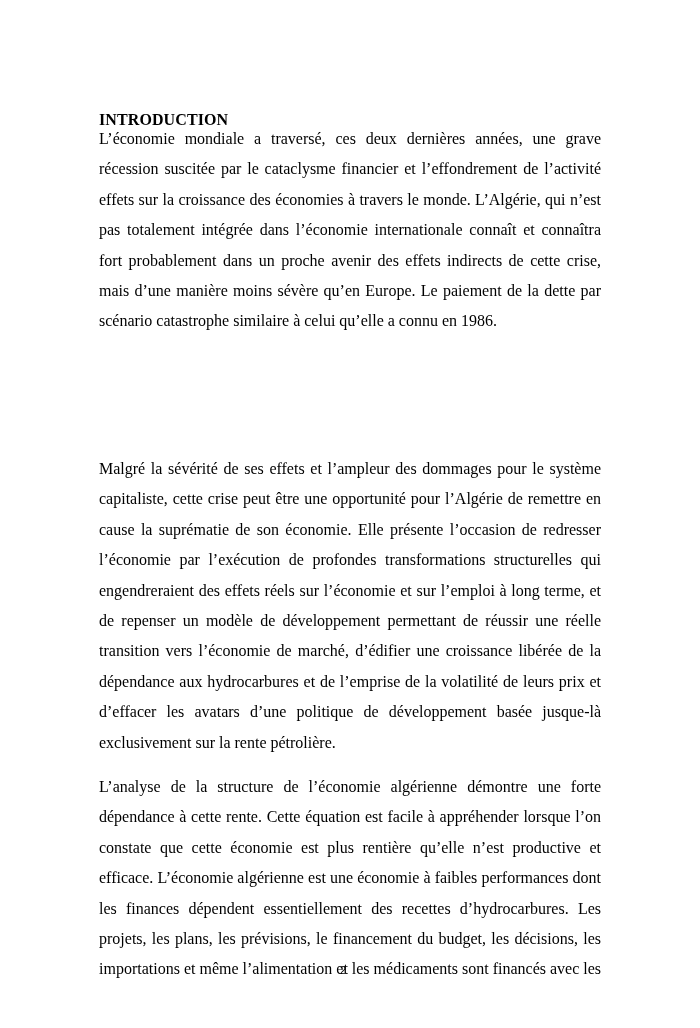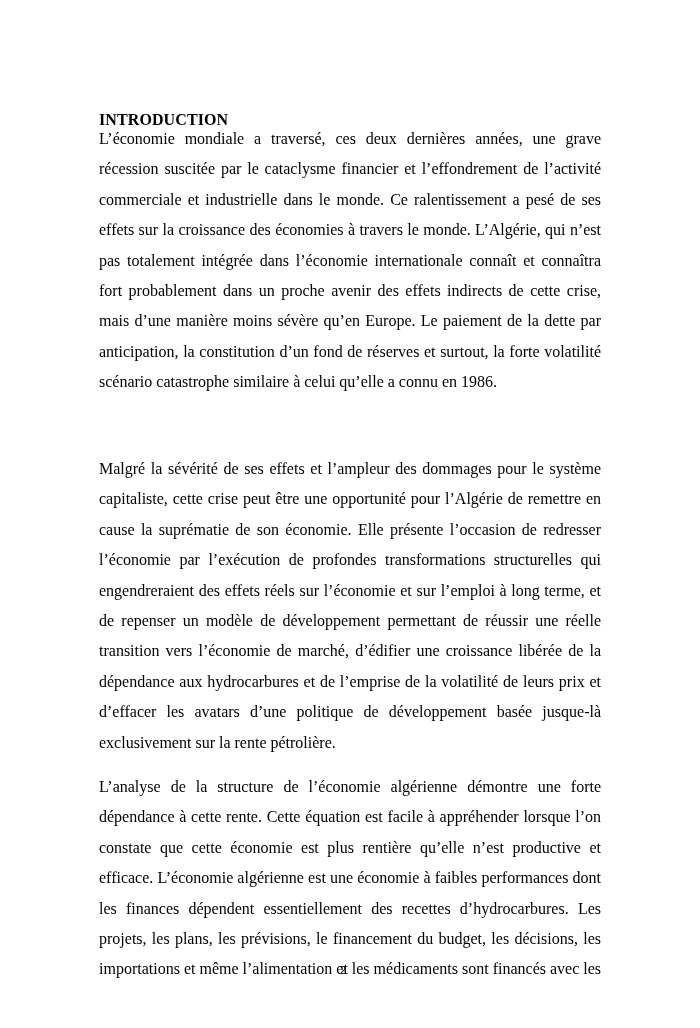--- a/index.html
+++ b/index.html
@@ -29,26 +29,24 @@
 </style>
 </head>
 <body>
 
 <div class="page">
   <div class="heading">INTRODUCTION</div>
 
   <div class="para" style="top:124px">
     <span class="line">L’économie mondiale a traversé, ces deux dernières années, une grave</span>
     <span class="line">récession suscitée par le cataclysme financier et l’effondrement de l’activité</span>
-    <span class="line">commerciale et industrielle dans le monde. Ce ralentissement a pesé de ses</span>
     <span class="line">effets sur la croissance des économies à travers le monde. L’Algérie, qui n’est</span>
     <span class="line">pas totalement intégrée dans l’économie internationale connaît et connaîtra</span>
     <span class="line">fort probablement dans un proche avenir des effets indirects de cette crise,</span>
     <span class="line">mais d’une manière moins sévère qu’en Europe. Le paiement de la dette par</span>
-    <span class="line">anticipation, la constitution d’un fond de réserves et surtout, la forte volatilité</span>
     <span class="line last">scénario catastrophe similaire à celui qu’elle a connu en 1986.</span>
   </div>
 
   <div class="para" style="top:454px">
     <span class="line">Malgré la sévérité de ses effets et l’ampleur des dommages pour le système</span>
     <span class="line">capitaliste, cette crise peut être une opportunité pour l’Algérie de remettre en</span>
     <span class="line">cause la suprématie de son économie. Elle présente l’occasion de redresser</span>
     <span class="line">l’économie par l’exécution de profondes transformations structurelles qui</span>
     <span class="line">engendreraient des effets réels sur l’économie et sur l’emploi à long terme, et</span>
     <span class="line">de repenser un modèle de développement permettant de réussir une réelle</span>

